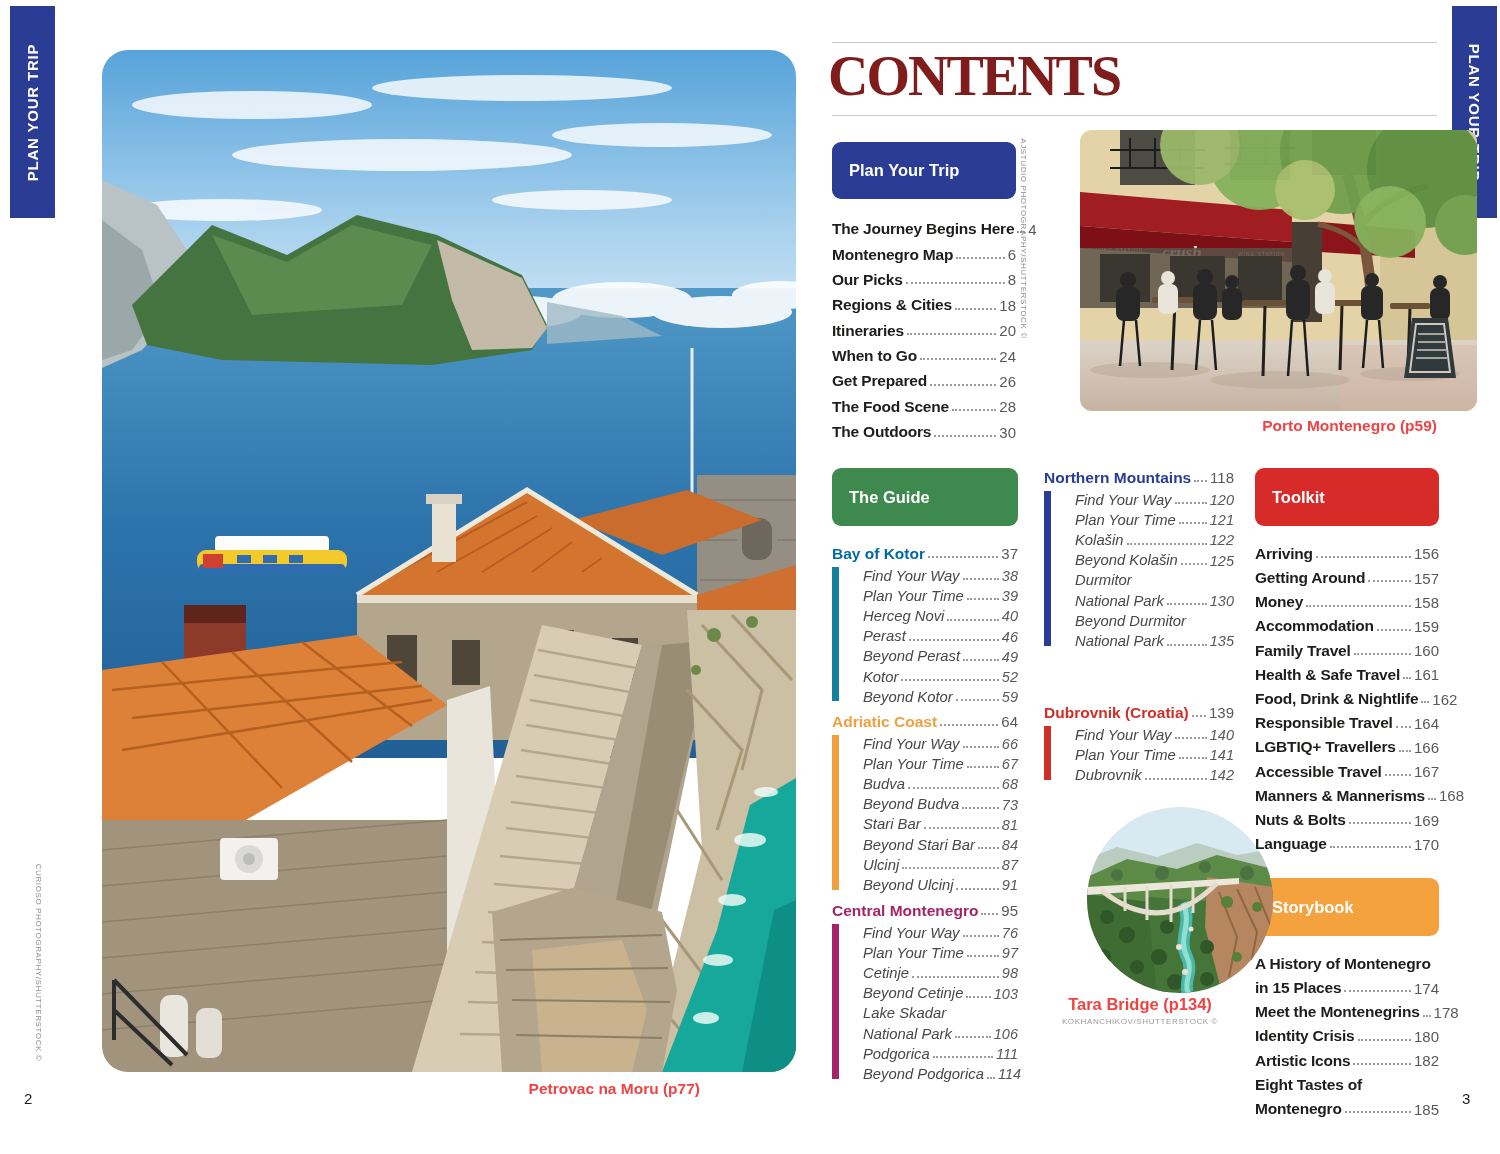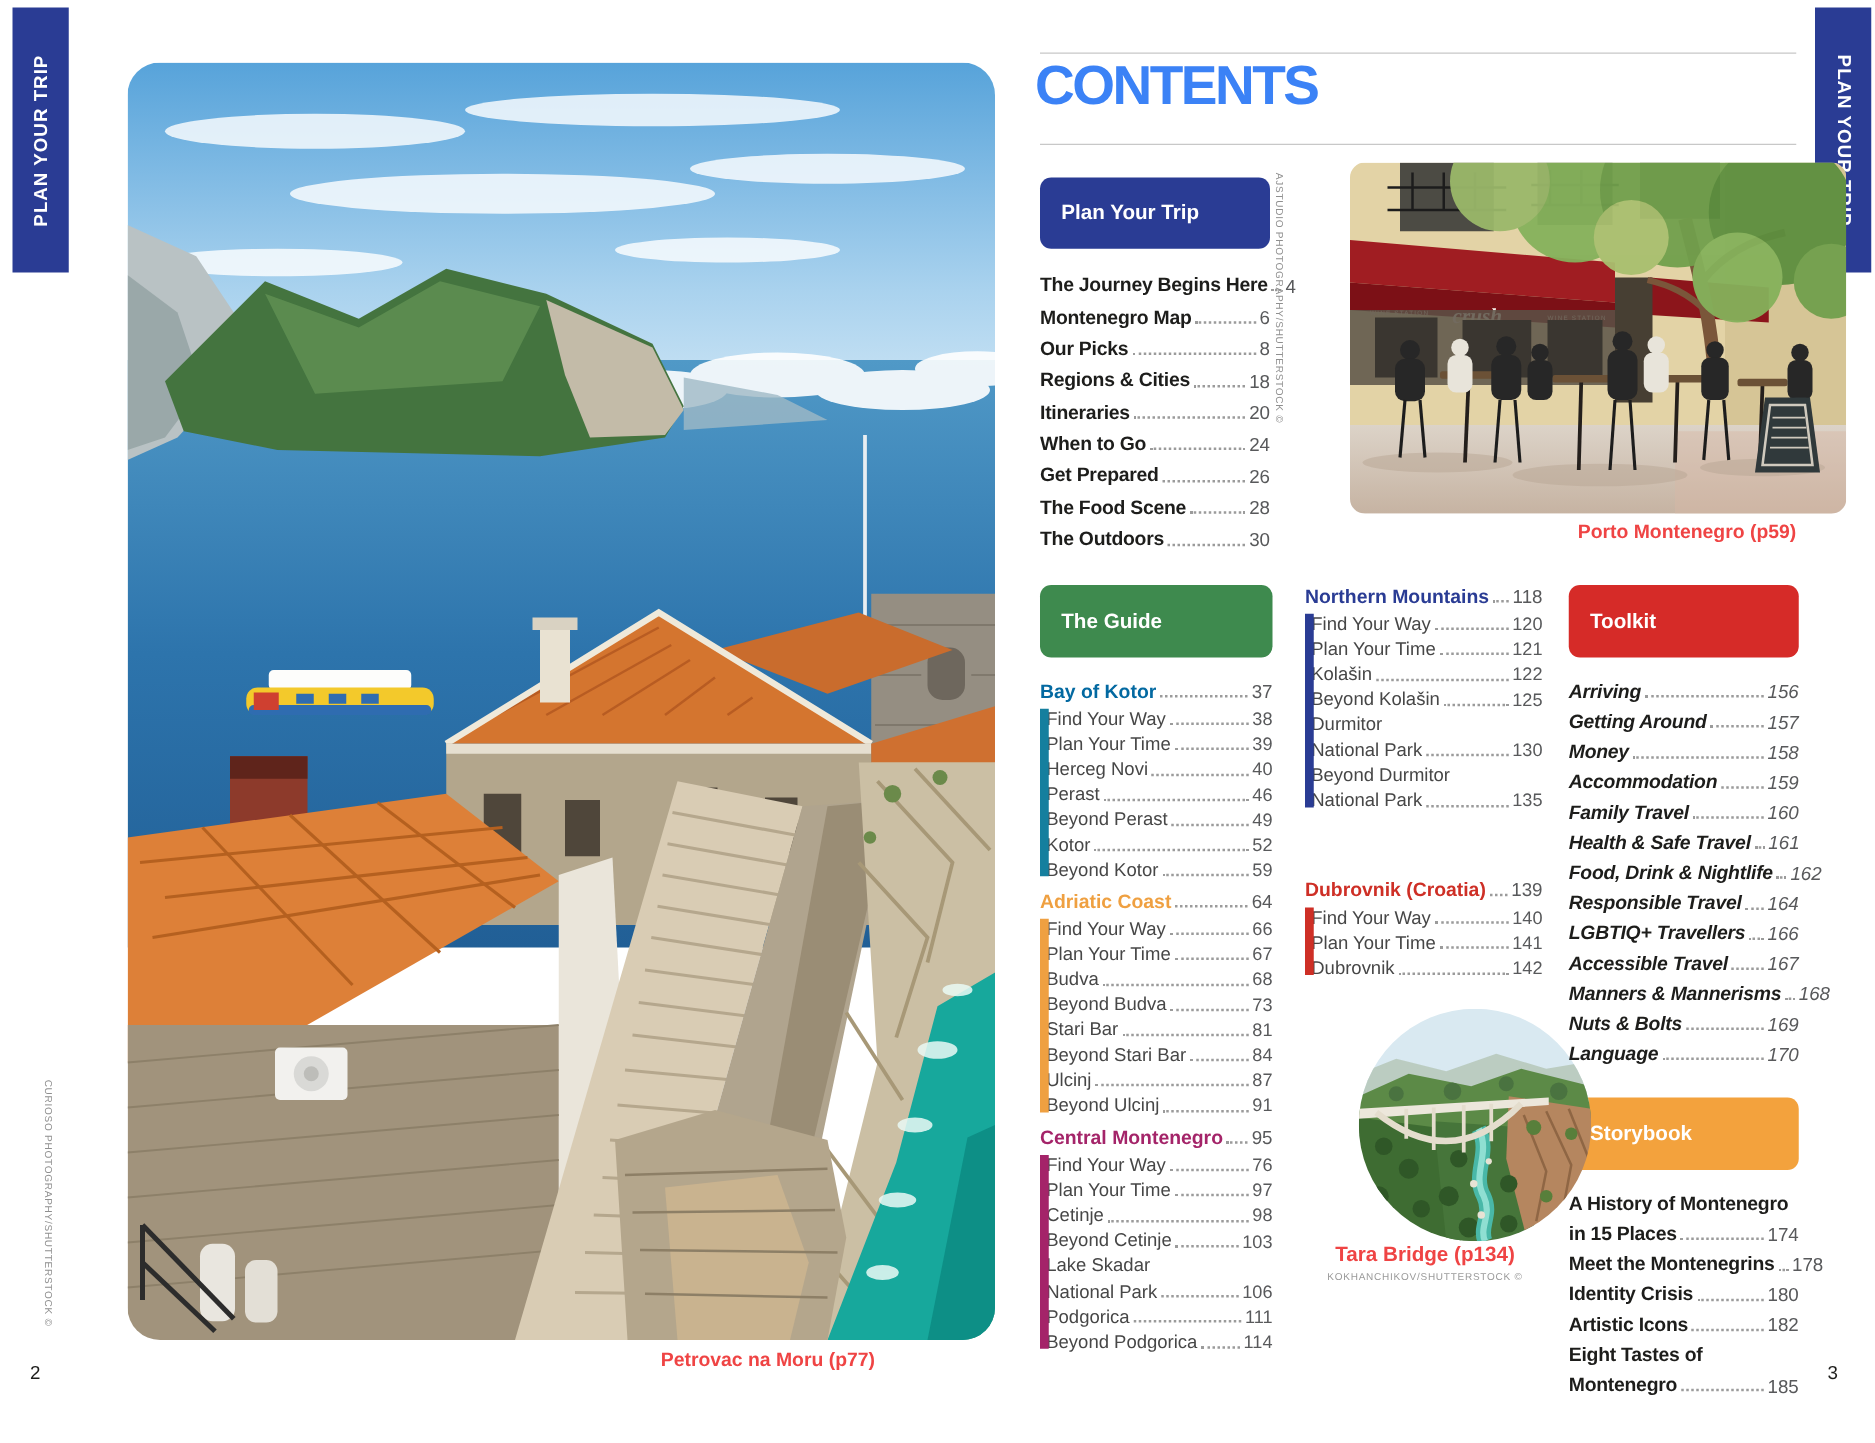--- a/index.html
+++ b/index.html
@@ -33,56 +33,56 @@
   .credit-tara{position:absolute;left:1030px;top:1017px;width:220px;text-align:center;color:#9a9a9a;font-size:8px;letter-spacing:.6px;}
 
   .pagenum{position:absolute;font-size:15px;color:#1d1d1b;}
   .pn-left{left:24px;top:1090px;}
   .pn-right{left:1462px;top:1090px;}
 
   
   .rule{position:absolute;left:832px;width:605px;height:0;border-top:1px solid #c8c8c8;}
   .rule-top{top:42px;}
   .rule-bottom{top:115px;}
-  .title{position:absolute;left:828px;top:44px;font-size:44px;font-weight:800;letter-spacing:-2px;color:#3b82f6;}
+  .title{position:absolute;left:828px;top:44px;font-size:56px;font-weight:800;letter-spacing:-2px;color:#7f1d1d;font-family:Liberation Serif, serif;}
 
   
   .secbox{position:absolute;border-radius:9px;display:flex;align-items:center;color:#fff;font-weight:bold;font-size:16.5px;padding-left:17px;box-sizing:border-box;}
   .box-plan{left:832px;top:142px;width:184px;height:57px;}
   .box-guide{left:832px;top:468px;width:186px;height:58px;}
   .box-toolkit{left:1255px;top:468px;width:184px;height:58px;}
   .box-storybook{left:1255px;top:878px;width:184px;height:58px;}
 
   
   .toclist{position:absolute;}
   .row{display:flex;align-items:flex-end;}
   .row .lbl{white-space:nowrap;line-height:1.05;}
   .row .dots{flex:1;border-bottom:2px dotted #9b9b9b;margin:0 3px 4px 3px;min-width:8px;}
   .row .num{color:#58595b;font-weight:normal;line-height:1.05;}
 
   .mainlist .row{height:25.4px;font-size:15.5px;}
   .mainlist .lbl{font-weight:bold;letter-spacing:-.2px;}
   .mainlist .num{font-size:15px;}
   .list-plan{left:832px;top:212px;width:184px;}
   .list-toolkit{left:1255px;top:538px;width:184px;}
-  .list-toolkit .row{height:24.2px;font-style:italic;}
+  .list-toolkit .row{height:24.2px;}
   .list-storybook{left:1255px;top:948px;width:184px;}
   .list-storybook .row{height:24.2px;}
 
   
   .group{position:absolute;}
   .g-bay{left:832px;top:540px;width:186px;}
   .g-adriatic{left:832px;top:708px;width:186px;}
   .g-central{left:832px;top:897px;width:186px;}
   .g-north{left:1044px;top:464px;width:190px;}
   .g-dubrovnik{left:1044px;top:662px;width:190px;margin-top:37px;}
   .ghead{height:22px;font-size:15.5px;}
   .ghead .lbl{font-weight:bold;}
   .ghead .num{font-size:15px;}
-  .gitems{position:relative;padding-left:5px;margin-top:2px;}
+  .gitems{position:relative;padding-left:31px;margin-top:2px;font-style:italic;}
   .gitems .bar{position:absolute;left:0;top:3px;bottom:4px;width:7px;}
   .gitems .row{height:20.2px;font-size:14.8px;color:#474747;}
   .gitems .num{font-size:14.5px;}
 </style>
 </head>
 <body>
 
 <div class="page">
 
   <div class="tab tab-left">

